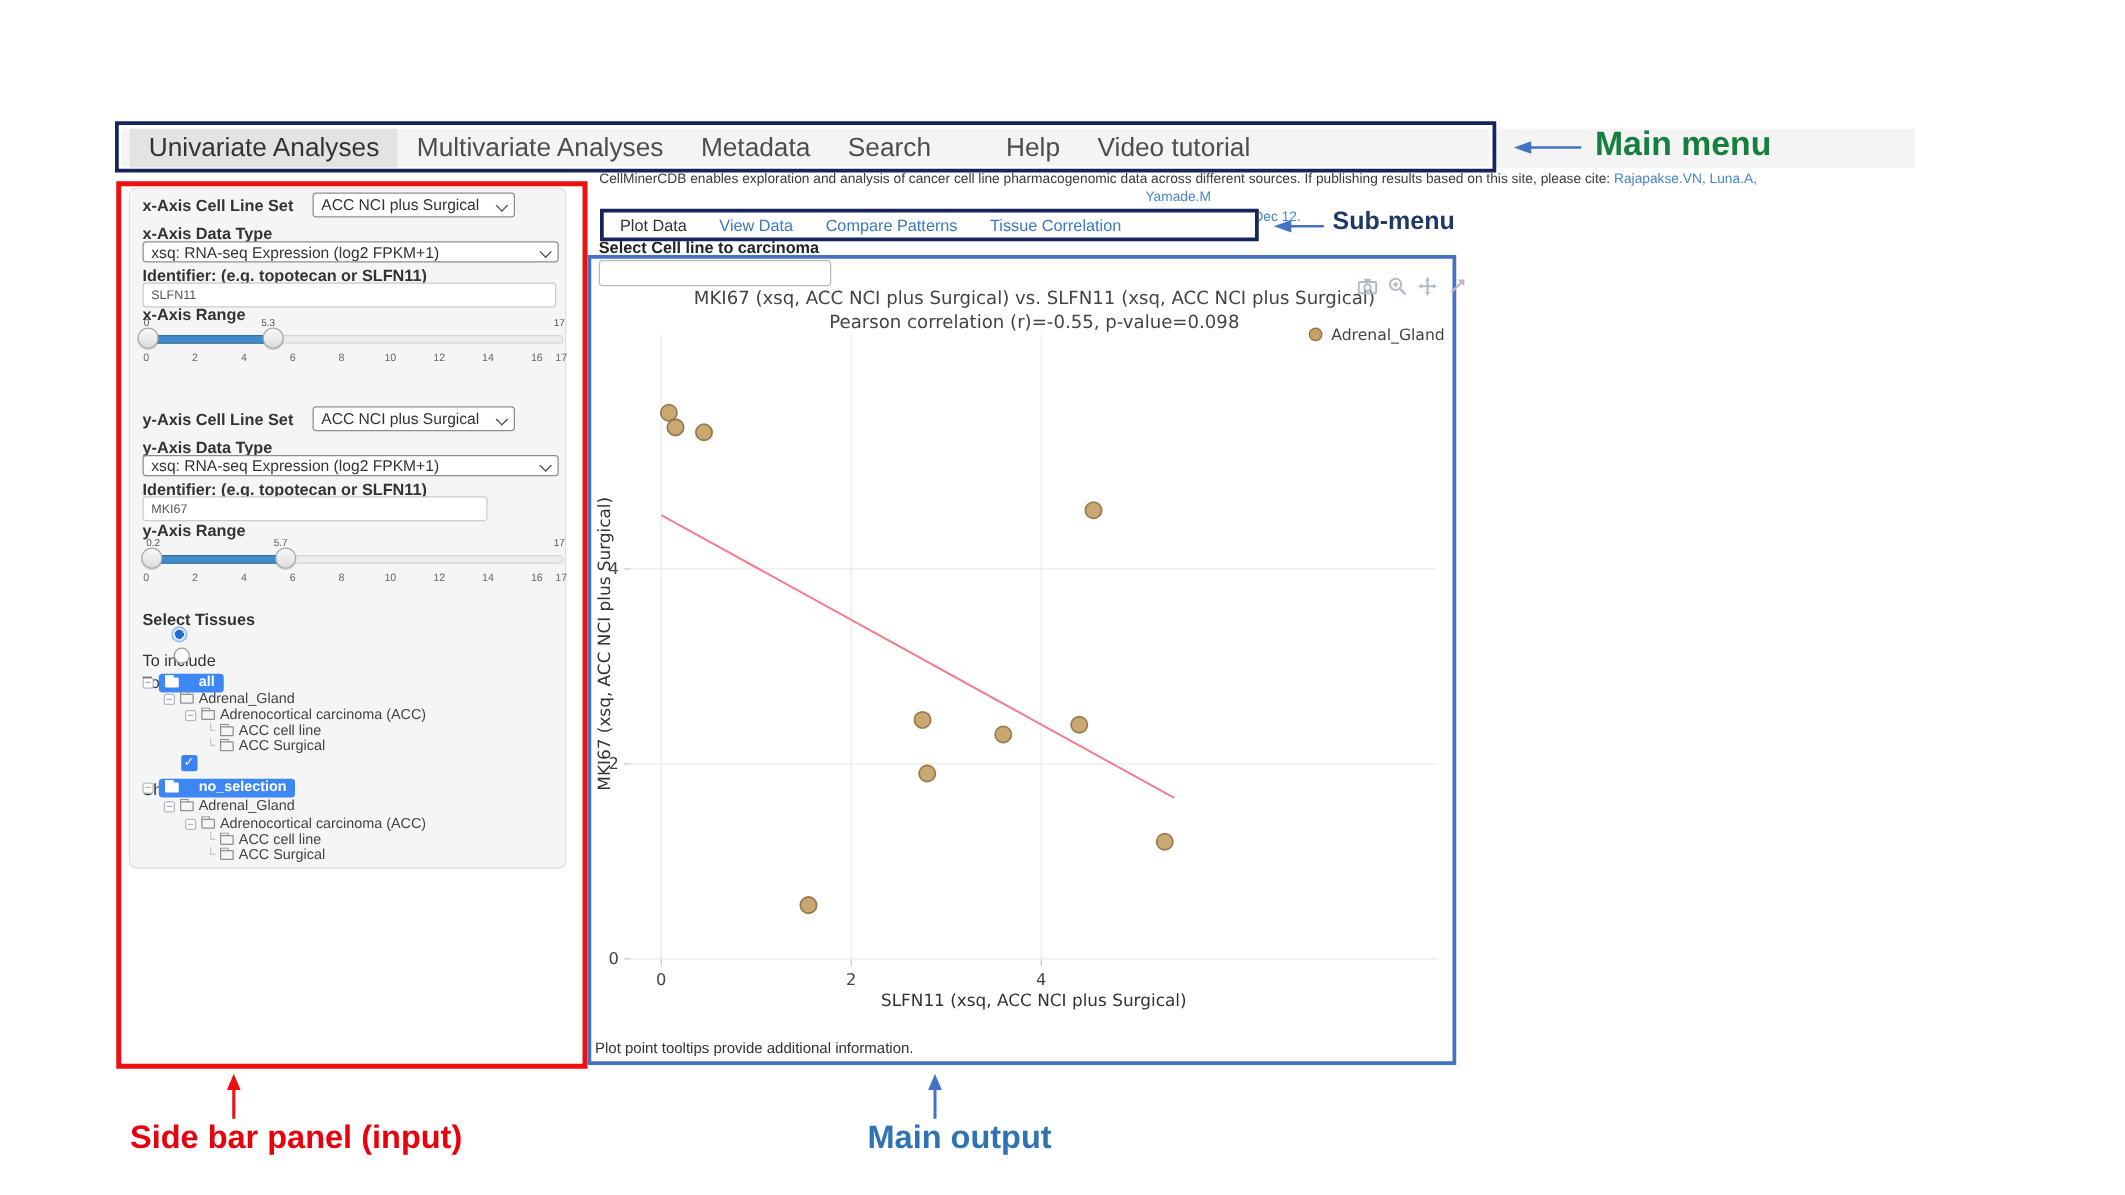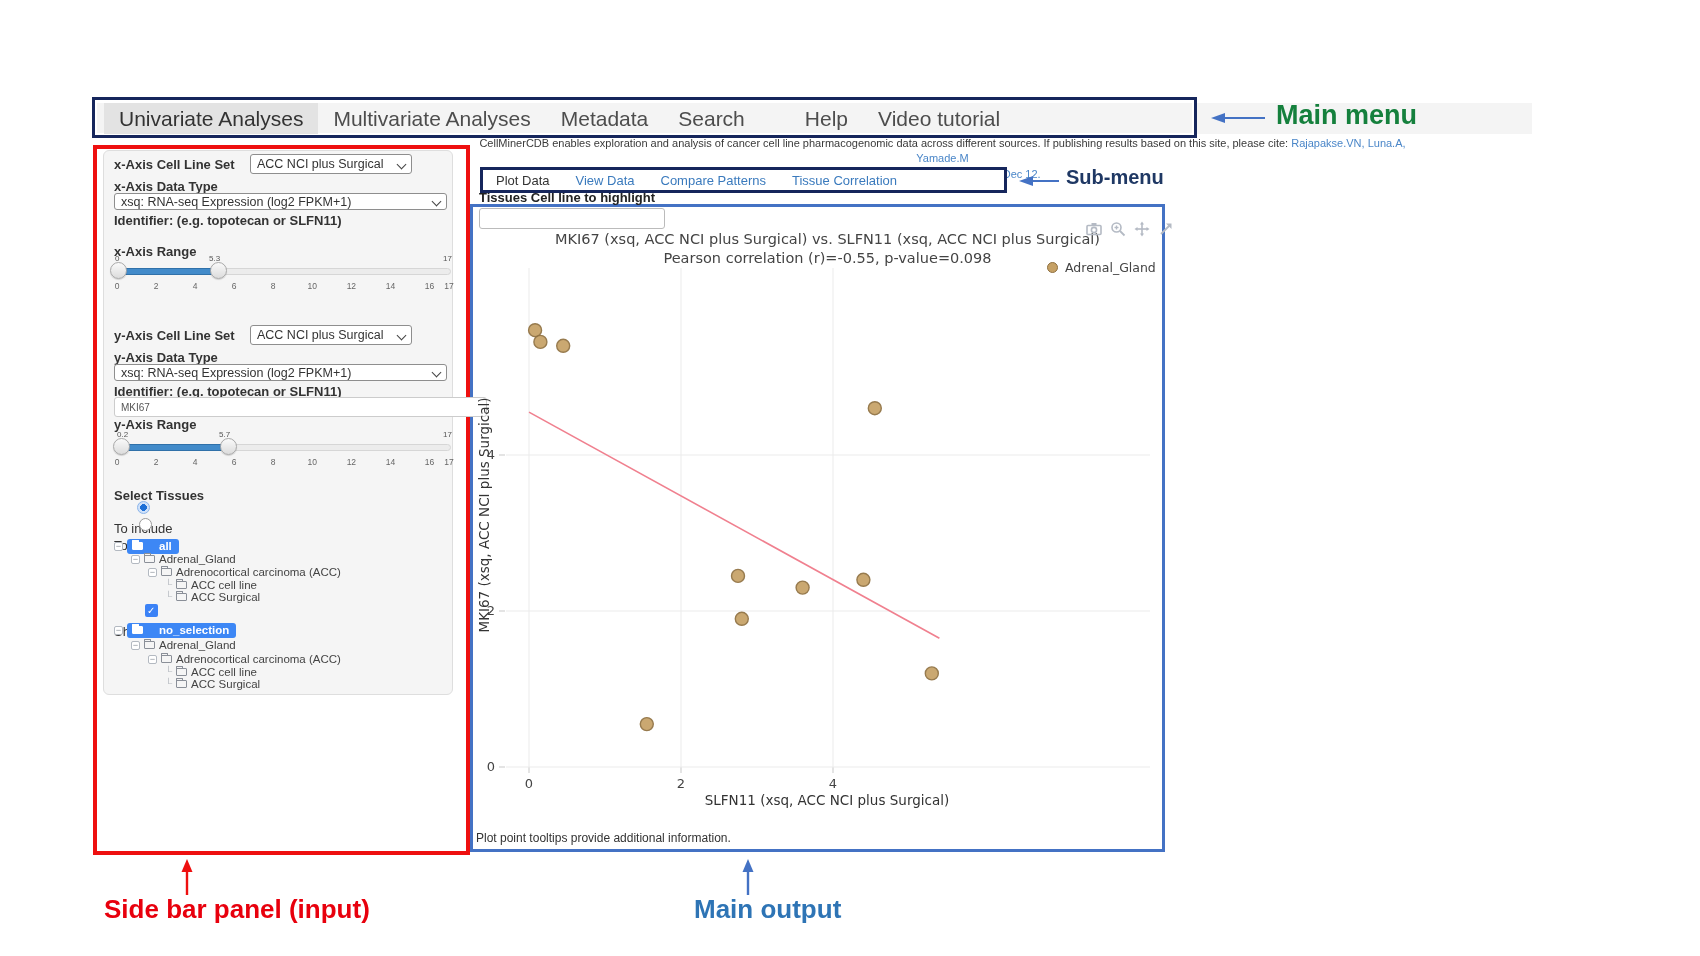--- a/index.html
+++ b/index.html
@@ -39,21 +39,21 @@
   .selbox { position:absolute; background:#fff; border:1px solid #8e8e8e; border-radius:3px; display:flex; align-items:center; justify-content:space-between; padding:0 6px; font-size:12.5px; color:#333; white-space:nowrap; overflow:hidden; cursor:pointer; }
   .chev { width:7px; height:7px; border-right:1.6px solid #444; border-bottom:1.6px solid #444; transform:rotate(45deg); margin-left:5px; flex:0 0 auto; }
   .txtin { position:absolute; background:#fff; border:1px solid #ccc; border-radius:3px; font-size:10px; color:#555; padding:0 6px; display:flex; align-items:center; }
 
   #x-cls-label { left:10px; top:6px; }   #x-cls-select { left:146px; top:3px; width:162px; height:20px; }
   #x-dtype-label { left:10px; top:28px; } #x-dtype-select { left:10px; top:42px; width:333px; height:17px; }
   #x-id-label { left:10px; top:62px; }    #x-id-input { left:10px; top:75px; width:331px; height:20px; }
   #x-range-label { left:10px; top:93px; }
   #y-cls-label { left:10px; top:177px; }  #y-cls-select { left:146px; top:174px; width:162px; height:20px; }
   #y-dtype-label { left:10px; top:199px; } #y-dtype-select { left:10px; top:213px; width:333px; height:17px; }
-  #y-id-label { left:10px; top:233px; }   #y-id-input { left:10px; top:246px; width:373px; height:20px; }
+  #y-id-label { left:10px; top:233px; }   #y-id-input { left:10px; top:246px; width:276px; height:20px; }
   #y-range-label { left:10px; top:266px; }
   #tissues-label { left:10px; top:337px; }
 
   .slider { position:absolute; width:340px; height:44px; }
   #x-slider { left:10px; top:100px; } #y-slider { left:10px; top:276px; }
   .slider .track { position:absolute; left:3px; width:334px; top:17px; height:7px; background:#ececec; border:1px solid #d6d6d6; border-radius:4px; }
   .slider .fill  { position:absolute; top:17px; height:7px; background:#428bca; border:1px solid #3071a9; border-radius:4px; }
   .slider .handle{ position:absolute; top:11px; width:17px; height:17px; border-radius:50%; background:linear-gradient(#fafafa,#dcdcdc); border:1px solid #a9a9a9; box-shadow:0 1px 1px rgba(0,0,0,.15); cursor:pointer; }
   .slider .vlabel{ position:absolute; top:3px; font-size:8px; color:#555; }
   .slider .ticks span { position:absolute; top:30px; font-size:8.5px; color:#666; transform:translateX(-50%); }
@@ -139,20 +139,23 @@
       <span class="chev"></span>
     </div>
 
   <span class="lbl" id="x-dtype-label">x-Axis Data Type</span>
   <div class="selbox" id="x-dtype-select">
       <span>xsq: RNA-seq Expression (log2 FPKM+1)</span>
       <span class="chev"></span>
     </div>
 
   <span class="lbl" id="x-id-label">Identifier: (e.g. topotecan or SLFN11)</span>
+  <div class="txtin" id="x-id-input">
+      <span>SLFN11</span>
+    </div>
 
   <span class="lbl" id="x-range-label">x-Axis Range</span>
   <div class="slider" id="x-slider">
     <span class="vlabel v1">0</span>
     <span class="vlabel v2">5.3</span>
     <span class="vlabel vmax">17</span>
     <div class="track"></div>
     <div class="fill"></div>
     <div class="handle h1"></div>
     <div class="handle h2"></div>
@@ -279,21 +282,21 @@
         <span>ACC cell line</span>
       </div>
       <div class="tree-row" style="left: 61px; top: 527px;">
         <span class="connector">└</span>
         <span class="folder"></span>
         <span>ACC Surgical</span>
       </div>
     </div>
 </div>
 
-<div class="abs" id="highlight-label">Tissues Cell line to highlight</div>
+<div class="abs" id="highlight-label">Select Cell line to carcinoma</div>
 <div class="abs" id="highlight-input"></div>
 
 <div class="abs" id="plot-title1">MKI67 (xsq, ACC NCI plus Surgical) vs. SLFN11 (xsq, ACC NCI plus Surgical)</div>
 <div class="abs" id="plot-title2">Pearson correlation (r)=-0.55, p-value=0.098</div>
 
 <div class="abs" id="modebar">
   <svg width="16" height="16" viewBox="0 0 16 16">
     <rect x="1" y="4.5" width="14" height="9" rx="1" fill="none" stroke="#b4bac4" stroke-width="1.6"></rect>
     <rect x="5.5" y="2" width="5" height="2.5" fill="#b4bac4"></rect>
     <circle cx="8" cy="9" r="2.6" fill="none" stroke="#b4bac4" stroke-width="1.6"></circle>

